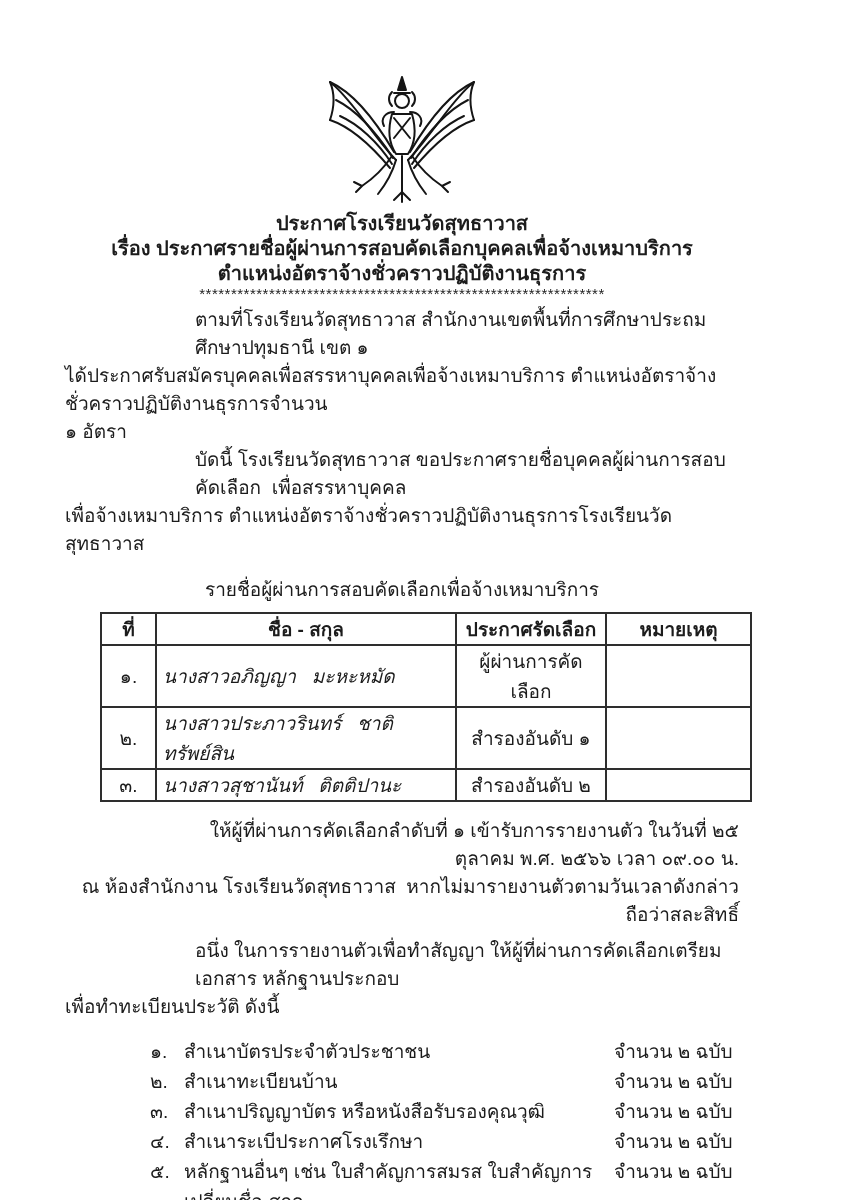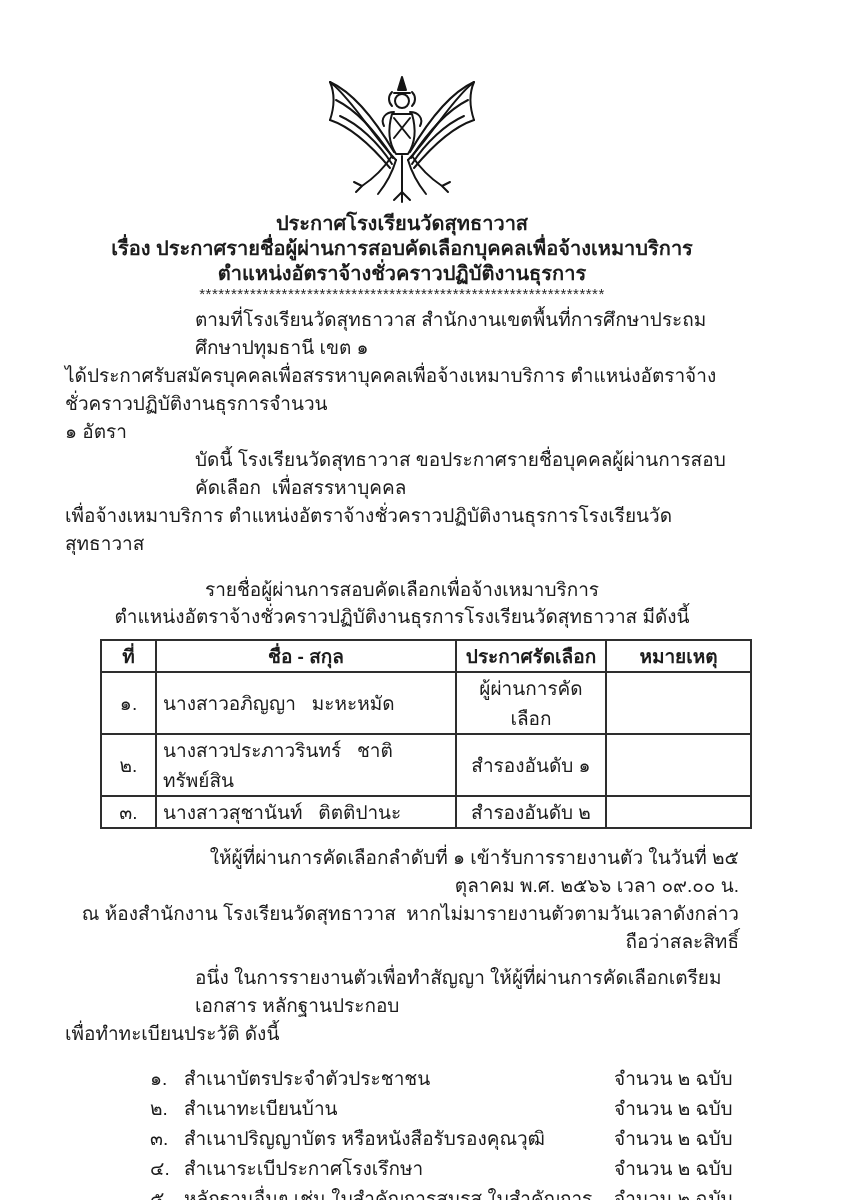--- a/index.html
+++ b/index.html
@@ -23,21 +23,21 @@
     width:650px;margin:9px 0 0 35px;
     border-collapse:collapse;table-layout:fixed;
     font-size:19px;
   }
   table.results th,table.results td{
     border:2px solid #2e2e2e;height:27px;padding:0 6px;
     white-space:pre-wrap;overflow:hidden;
   }
   table.results th{font-weight:bold;text-align:center;}
   td.c{text-align:center;}
-  td.l{text-align:left;padding-left:12px;}
+  td.l{text-align:left;padding-left:12px;font-style:italic;}
   .p3{margin-top:15px;text-align:right;}
   .p4{margin-top:8px;}
   .doc-list{margin:16px 0 0 85px;font-size:19px;}
   .doc-row{display:flex;line-height:30px;}
   .doc-no{width:34px;}
   .doc-text{width:430px;white-space:pre-wrap;}
   .doc-qty{white-space:pre-wrap;}
 </style>
 </head>
 <body>
@@ -99,21 +99,20 @@
       <div class="line">๑ อัตรา</div>
     </div>
 
     <div class="para">
       <div class="line indent">บัดนี้ โรงเรียนวัดสุทธาวาส ขอประกาศรายชื่อบุคคลผู้ผ่านการสอบคัดเลือก  เพื่อสรรหาบุคคล</div>
       <div class="line">เพื่อจ้างเหมาบริการ ตำแหน่งอัตราจ้างชั่วคราวปฏิบัติงานธุรการโรงเรียนวัดสุทธาวาส</div>
     </div>
 
     <div class="sub-center">
       <div class="line">รายชื่อผู้ผ่านการสอบคัดเลือกเพื่อจ้างเหมาบริการ</div>
-      <div class="line">ตำแหน่งอัตราจ้างชั่วคราวปฏิบัติงานธุรการโรงเรียนวัดสุทธาวาส มีดังนี้</div>
     </div>
 
     <table class="results">
       <colgroup>
           <col style="width:55px">
           <col style="width:300px">
           <col style="width:150px">
           <col style="width:145px">
         </colgroup>
       <thead>

